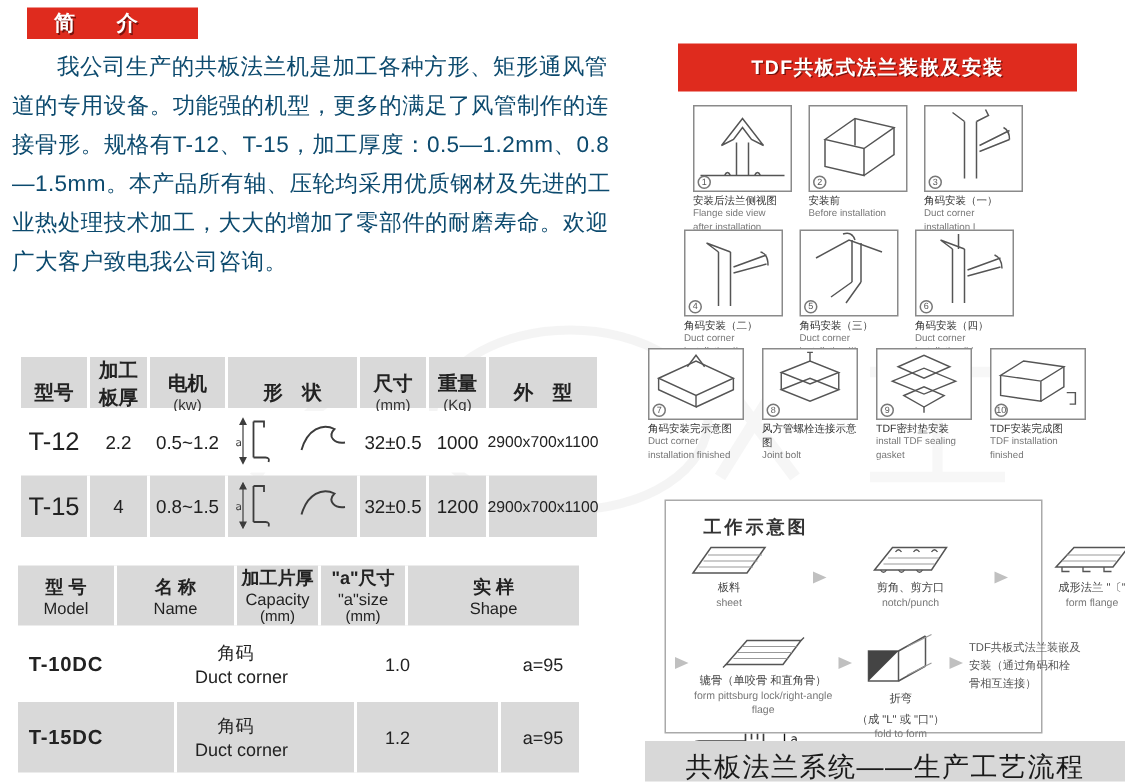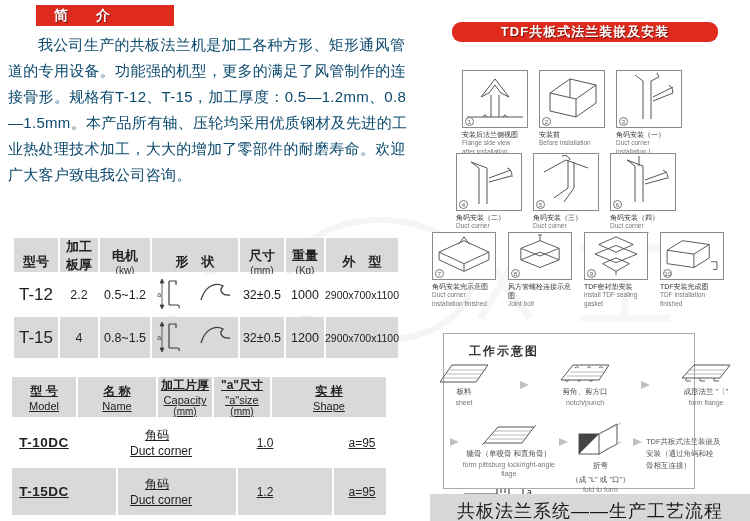--- a/index.html
+++ b/index.html
@@ -2,22 +2,22 @@
 <html><head>
 <meta charset="utf-8">
 <style>
   * { margin:0; padding:0; box-sizing:border-box; }
   html,body { width:750px; height:521px; }
   body { font-family:"Liberation Sans","DejaVu Sans",sans-serif; background:#fff; position:relative; overflow:hidden; color:#222; }
   #page { position:absolute; inset:0; background:#fff; }
 
   
   .red-bar { position:absolute; background:#df2b1e; color:#fff; font-weight:bold; display:flex; align-items:center; text-shadow:1px 1px 0 #7a120c; }
-  #intro-bar { left:36px; top:5px; width:138px; height:21px; font-size:14px; letter-spacing:12px; padding-left:18px; }
-  #tdf-bar { left:452px; top:22px; width:266px; height:20px; font-size:13px; justify-content:center; letter-spacing:1px;border-radius:9px; }
+  #intro-bar { left:18px; top:5px; width:114px; height:21px; font-size:14px; letter-spacing:12px; padding-left:18px; }
+  #tdf-bar { left:452px; top:29px; width:266px; height:32px; font-size:13px; justify-content:center; letter-spacing:1px; }
 
   
   #intro-text { position:absolute; left:8px; top:32px; width:406px; font-size:15px; line-height:26px; color:#0c4a6e; text-indent:2em; letter-spacing:0.3px; }
 
   
   #watermark { position:absolute; left:110px; top:208px; opacity:0.22; pointer-events:none; }
 
   
   .band-table { position:absolute; display:flex; flex-direction:column; gap:2px; }
   .band-row { display:grid; align-items:center; }
@@ -28,21 +28,21 @@
   .row-b { background:#d9d9d9; }
 
   #spec-table { left:14px; top:238px; width:384px; }
   #spec-table .band-row { grid-template-columns:44px 40px 52px 88px 46px 40px 74px; }
   #spec-table .hdr { height:34px; font-weight:bold; font-size:13px; color:#222; }
   #spec-table .hdr .sub { font-weight:normal; font-size:10px; color:#333; }
   #spec-table .data-row { height:41px; font-size:12.5px; }
   #spec-table .model { font-size:17px; }
   #spec-table .dims { font-size:10.5px; }
 
-  #corner-table { left:12px; top:377px; width:374px;text-decoration:underline; }
+  #corner-table { left:12px; top:377px; width:374px; }
   #corner-table .band-row { grid-template-columns:64px 80px 56px 58px 116px; }
   #corner-table .hdr { height:40px; font-weight:bold; font-size:12px; color:#222; }
   #corner-table .hdr .en { font-weight:normal; font-size:11px; }
   #corner-table .hdr .sub { font-weight:normal; font-size:10px; }
   #corner-table .data-row { height:47px; font-size:12px;gap:40px; }
   #corner-table .model { font-size:13.5px; font-weight:bold; letter-spacing:0.5px; }
   #corner-table .name .cn { font-size:12px; }
   #corner-table .name .en { font-size:12px;margin-left:8px; }
 
   
@@ -57,28 +57,28 @@
   .panel-box svg { display:block; width:100%; height:100%; }
   .circ-num { position:absolute; left:2px; bottom:1px; width:9px; height:9px; border:1px solid #777; border-radius:50%; background:#fff; font-size:6px; line-height:8px; text-align:center; color:#555; }
   .panel-cap { margin-top:2px; }
   .panel-cap .cn { font-size:7px; color:#333; line-height:1.3; }
   .panel-cap .en { font-size:6.5px; color:#777; line-height:1.3; white-space:pre-line; }
 
   
   #workflow-box { position:absolute; left:443px; top:333px; width:252px; height:156px; border:1px solid #aaa; background:#fff; }
   #workflow-title { position:absolute; left:25px; top:9px; font-size:12px; font-weight:bold; letter-spacing:2px; color:#333; }
   .wf-row { position:absolute; display:flex; align-items:center; }
-  #wf-row-a { left:14px; top:28px; width:276px; justify-content:flex-end;gap:28px; }
+  #wf-row-a { left:14px; top:28px; width:276px; justify-content:space-between;gap:28px; }
   #wf-row-b { left:6px; top:88px; width:292px; justify-content:space-between; align-items:flex-start; }
   .wf-step { display:flex; flex-direction:column; align-items:center; }
   .wf-step .cn { font-size:7.5px; color:#444; margin-top:3px; line-height:1.4; text-align:center; }
   .wf-step .en { font-size:7px; color:#777; line-height:1.4; text-align:center; white-space:pre-line; }
   .arrow-right { width:0; height:0; border-top:4px solid transparent; border-bottom:4px solid transparent; border-left:9px solid #c0c0c0; flex:none; }
   #wf-row-b .arrow-right { margin-top:16px; }
-  #wf-note { width:96px; font-size:7.5px; color:#555; line-height:1.6; white-space:pre-line; margin-top:14px; }
+  #wf-note { width:96px; font-size:7.5px; color:#555; line-height:1.6; white-space:pre-line; margin-top:4px; }
 
   #footer-bar { position:absolute; left:430px; top:494px; width:320px; height:33px; background:#d8d8d8; display:flex; align-items:center; justify-content:center; font-size:18px; font-weight:normal; color:#1a1a1a; letter-spacing:1px; }
 
   svg text { font-family:"DejaVu Sans",sans-serif; }
 </style>
 </head>
 <body>
 
 <div id="page">
 

